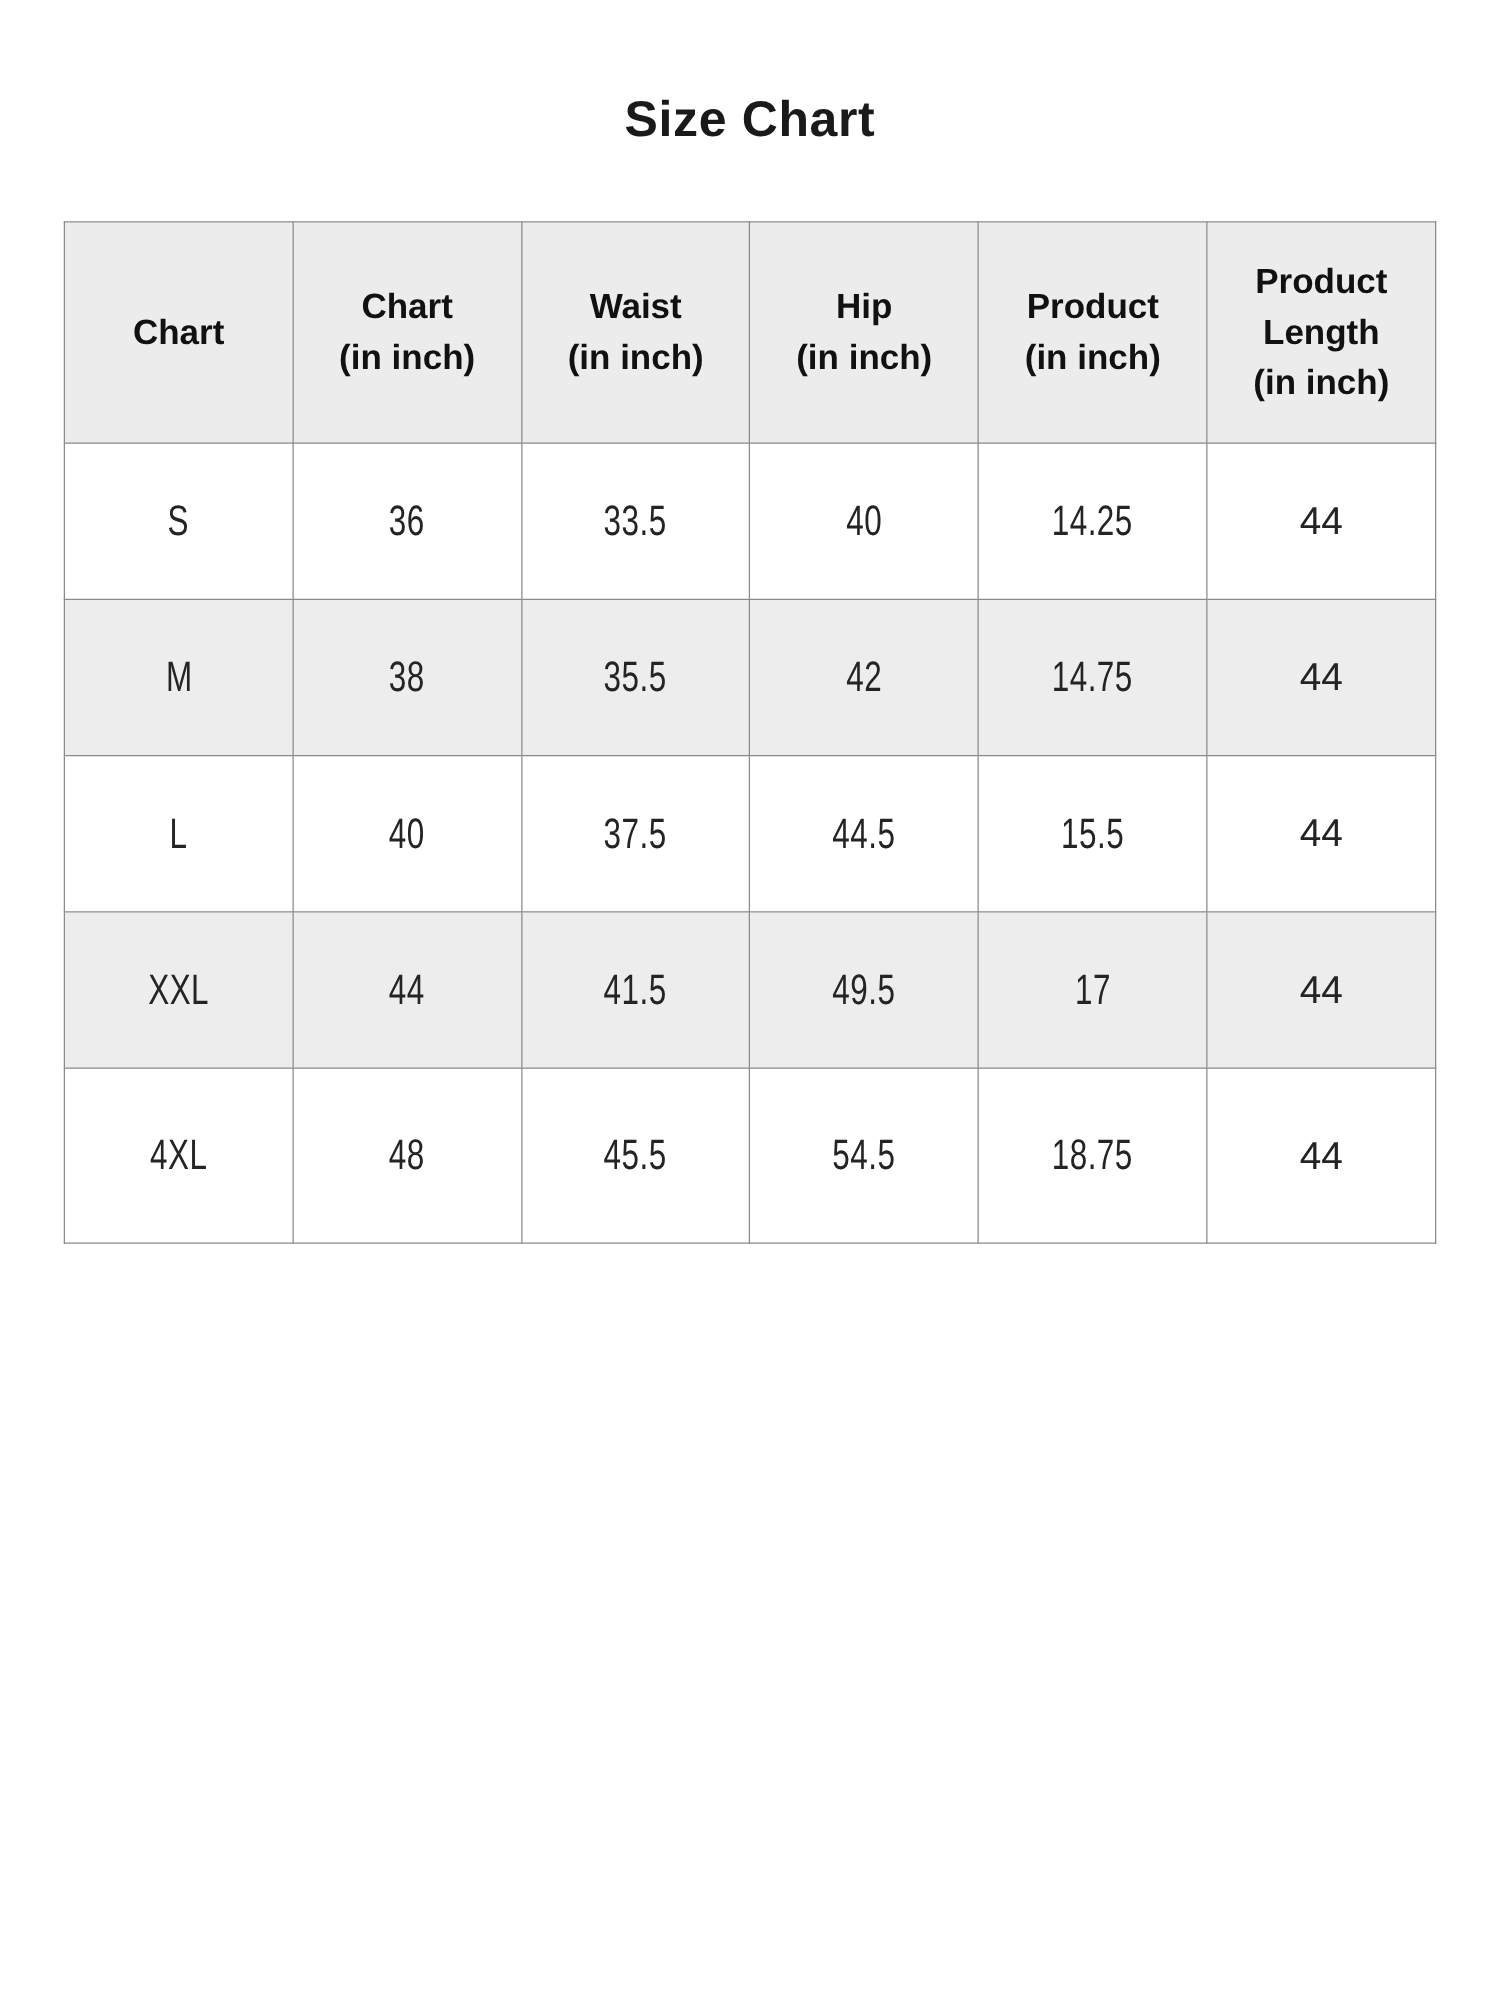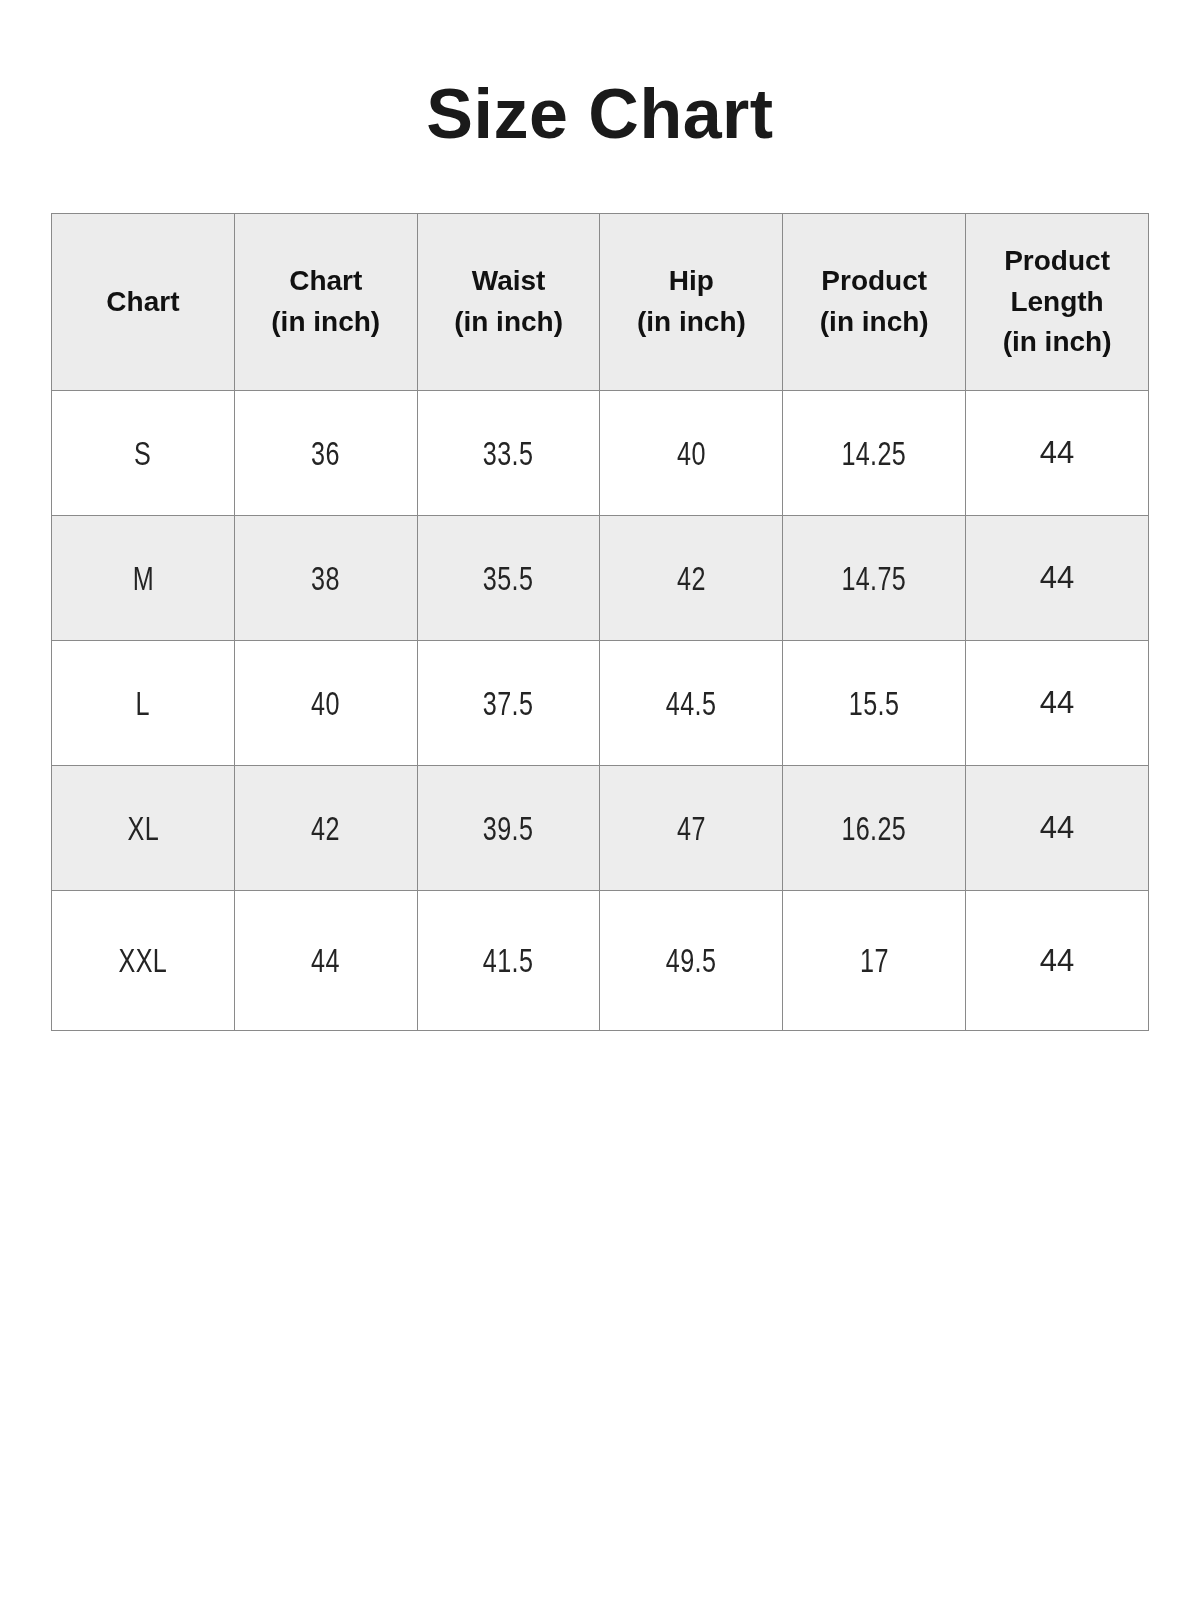--- a/index.html
+++ b/index.html
@@ -9,21 +9,21 @@
   }
   body {
     width: 1200px;
     height: 1600px;
     font-family: "Liberation Sans", sans-serif;
     color: #1e1e1e;
     overflow: hidden;
   }
   .page-title {
     text-align: center;
-    font-size: 70px;
+    font-size: 40px;
     font-weight: 600;
     color: #1a1a1a;
     letter-spacing: 0.5px;
     margin: 72px 0 0 0;
     line-height: 1.2;
   }
   table.size-chart {
     border-collapse: collapse;
     table-layout: fixed;
     width: 1098px;
@@ -116,29 +116,29 @@
     </tr>
     <tr>
       <td><span class="cond">L</span></td>
       <td><span class="cond">40</span></td>
       <td><span class="cond">37.5</span></td>
       <td><span class="cond">44.5</span></td>
       <td><span class="cond">15.5</span></td>
       <td class="len-col"><span>44</span></td>
     </tr>
     <tr>
-      <td><span class="cond">XL</span></td>
-      <td><span class="cond">42</span></td>
-      <td><span class="cond">39.5</span></td>
-      <td><span class="cond">47</span></td>
-      <td><span class="cond">16.25</span></td>
-      <td class="len-col"><span>44</span></td>
-    </tr>
-    <tr>
       <td><span class="cond">XXL</span></td>
       <td><span class="cond">44</span></td>
       <td><span class="cond">41.5</span></td>
       <td><span class="cond">49.5</span></td>
       <td><span class="cond">17</span></td>
       <td class="len-col"><span>44</span></td>
     </tr>
+    <tr>
+      <td><span class="cond">4XL</span></td>
+      <td><span class="cond">48</span></td>
+      <td><span class="cond">45.5</span></td>
+      <td><span class="cond">54.5</span></td>
+      <td><span class="cond">18.75</span></td>
+      <td class="len-col"><span>44</span></td>
+    </tr>
   </tbody>
 </table>
 
 </body></html>

